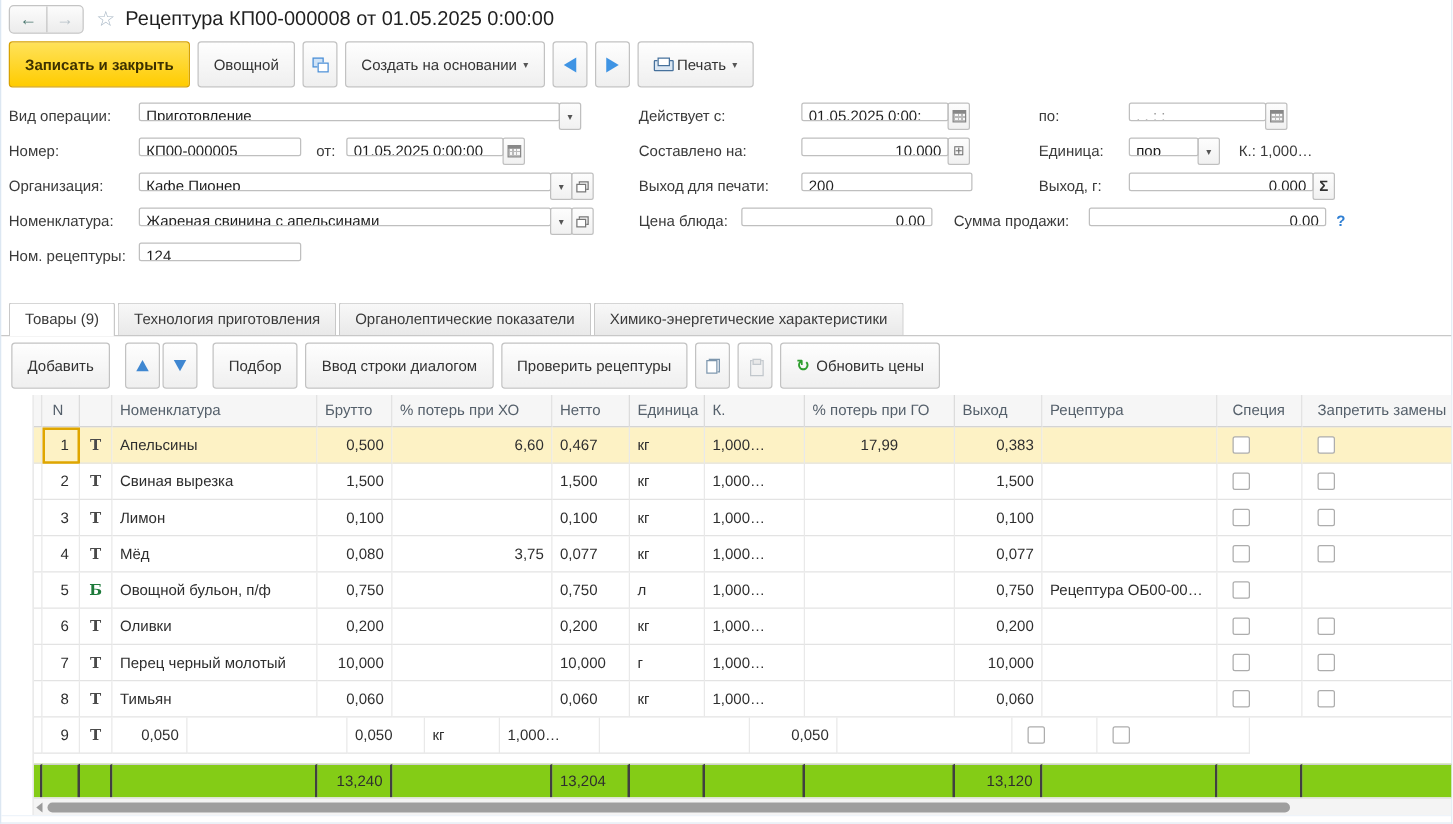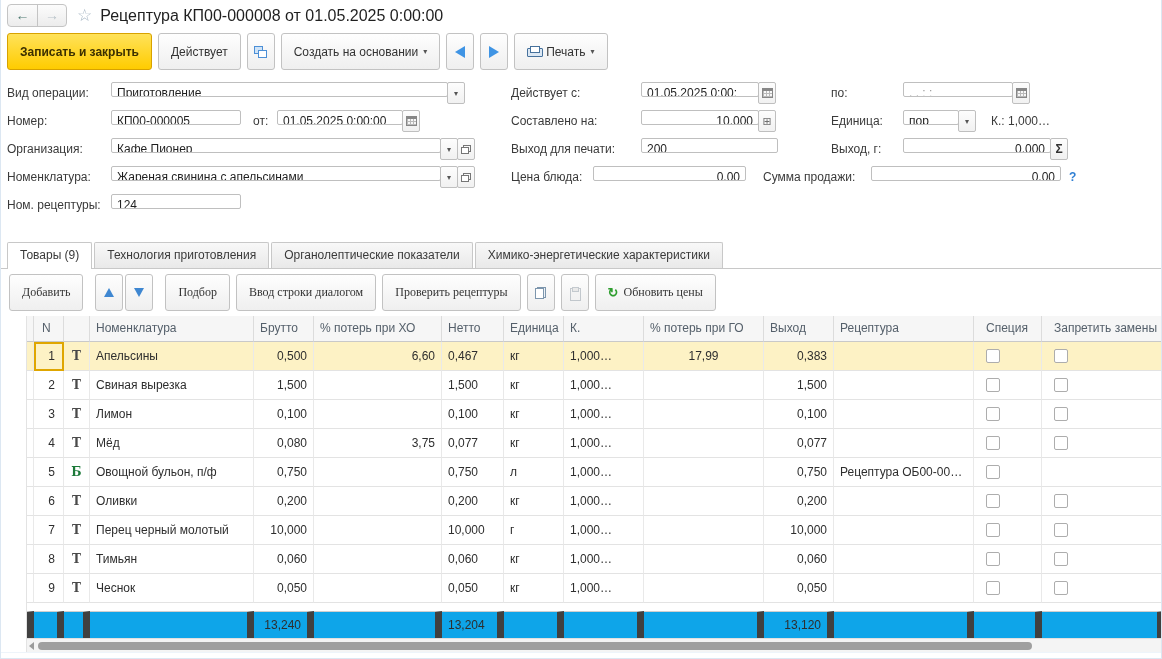--- a/index.html
+++ b/index.html
@@ -77,21 +77,21 @@
   .qmark { color:#2f7fd3; font-weight:bold; cursor:pointer; }
 
   
   .tabs { display:flex; align-items:flex-end; padding-left:6px; border-bottom:1px solid #c8c8c8; height:27px; }
   .tab { padding:0 12px; height:26px; line-height:25px; border:1px solid #c8c8c8; border-bottom:none;
          background:linear-gradient(#f8f8f8,#e9e9e9); color:#3a3a3a; cursor:pointer;
          margin-right:2px; border-radius:2px 2px 0 0; white-space:nowrap; }
   .tab.active { background:#fff; height:27px; margin-bottom:-1px; font-weight:normal; }
 
   
-  .cmdbar { display:flex; align-items:center; gap:6px; padding:5px 8px 5px 8px;font-family:Liberation Serif, serif; }
+  .cmdbar { display:flex; align-items:center; gap:6px; padding:5px 8px 5px 8px; }
   .grp-updown { display:flex; gap:2px; margin:0 6px; }
   .tri-up { width:0; height:0; border-left:5px solid transparent; border-right:5px solid transparent;
             border-bottom:9px solid #3f87d1; }
   .tri-down { width:0; height:0; border-left:5px solid transparent; border-right:5px solid transparent;
               border-top:9px solid #3f87d1; }
   .ic-copy { position:relative; width:11px; height:12px; }
   .ic-copy::before { content:""; position:absolute; right:0; top:0; width:7px; height:9px;
                      border:1px solid #7d96ad; background:#eef3f8; }
   .ic-copy::after  { content:""; position:absolute; left:0; bottom:0; width:7px; height:9px;
                      border:1px solid #7d96ad; background:#fff; }
@@ -126,22 +126,22 @@
   .col-output { width:70px; text-align:right; }
   .col-recipe { width:140px; }
   .col-spice { width:68px; padding-left:12px; }
   .col-forbid { width:122px; padding-left:12px; }
   .th.col-loss_cold,.th.col-loss_hot,.th.col-gross,.th.col-net,.th.col-output { text-align:left; }
   .trow.sel .td { background:#fdf2c5; }
   .td.active-cell { outline:2px solid #dfa600; outline-offset:-2px; }
   .cb { display:inline-block; width:14px; height:14px; border:1px solid #adadad; border-radius:2px;
         background:#fff; vertical-align:middle; margin-top:-2px; cursor:pointer; }
   .filler { flex:1; }
-  .tfoot .td { background:#0ea5e9; border-top:1px solid #cfcfcf; border-bottom:none;
-               border-right:7px solid #404040; height:27px; line-height:26px; }
+  .tfoot .td { background:#84cc16; border-top:1px solid #cfcfcf; border-bottom:none;
+               border-right:2px solid #404040; height:27px; line-height:26px; }
   
   .hscroll { height:14px; display:flex; align-items:center; background:#f4f4f4;
              border-top:1px solid #e0e0e0; padding:0 2px; }
   .hs-arrow { width:0; height:0; border-top:4px solid transparent; border-bottom:4px solid transparent;
               border-right:5px solid #9b9b9b; margin-right:4px; cursor:pointer; }
   .hs-thumb { height:8px; width:88%; background:#9f9f9f; border-radius:5px; cursor:pointer; }
   .bottom-strip { height:6px; border-top:1px solid #eef4fa; }
 </style>
 </head>
 <body>
@@ -152,21 +152,21 @@
     <div class="navgroup">
       <button class="navbtn nav-back"><span>←</span></button>
       <button class="navbtn nav-fwd"><span>→</span></button>
     </div>
     <span class="star">☆</span>
     <span class="title">Рецептура КП00-000008 от 01.05.2025 0:00:00</span>
   </div>
 
   <div class="toolbar">
     <button class="btn btn-primary">Записать и закрыть</button>
-    <button class="btn">Действует</button>
+    <button class="btn">Овощной</button>
     <button class="btn btn-icon">
         <span class="ic-create"></span>
       </button>
     <button class="btn">
         <span>Создать на основании</span>
         <span class="caret">▾</span>
       </button>
     <button class="btn btn-icon">
         <span class="ic-arrow-left"></span>
       </button>
@@ -427,21 +427,20 @@
           <div class="td col-loss_hot"></div>
           <div class="td col-output">0,060</div>
           <div class="td col-recipe"></div>
           <div class="td col-spice"><span class="cb"></span></div>
           <div class="td col-forbid"><span class="cb"></span></div>
         </div>
         <div class="trow">
           <div class="td gutter"></div>
           <div class="td col-n">9</div>
           <div class="td col-type">Т</div>
-          <div class="td col-name">Чеснок</div>
           <div class="td col-gross">0,050</div>
           <div class="td col-loss_cold"></div>
           <div class="td col-net">0,050</div>
           <div class="td col-unit">кг</div>
           <div class="td col-k">1,000…</div>
           <div class="td col-loss_hot"></div>
           <div class="td col-output">0,050</div>
           <div class="td col-recipe"></div>
           <div class="td col-spice"><span class="cb"></span></div>
           <div class="td col-forbid"><span class="cb"></span></div>

